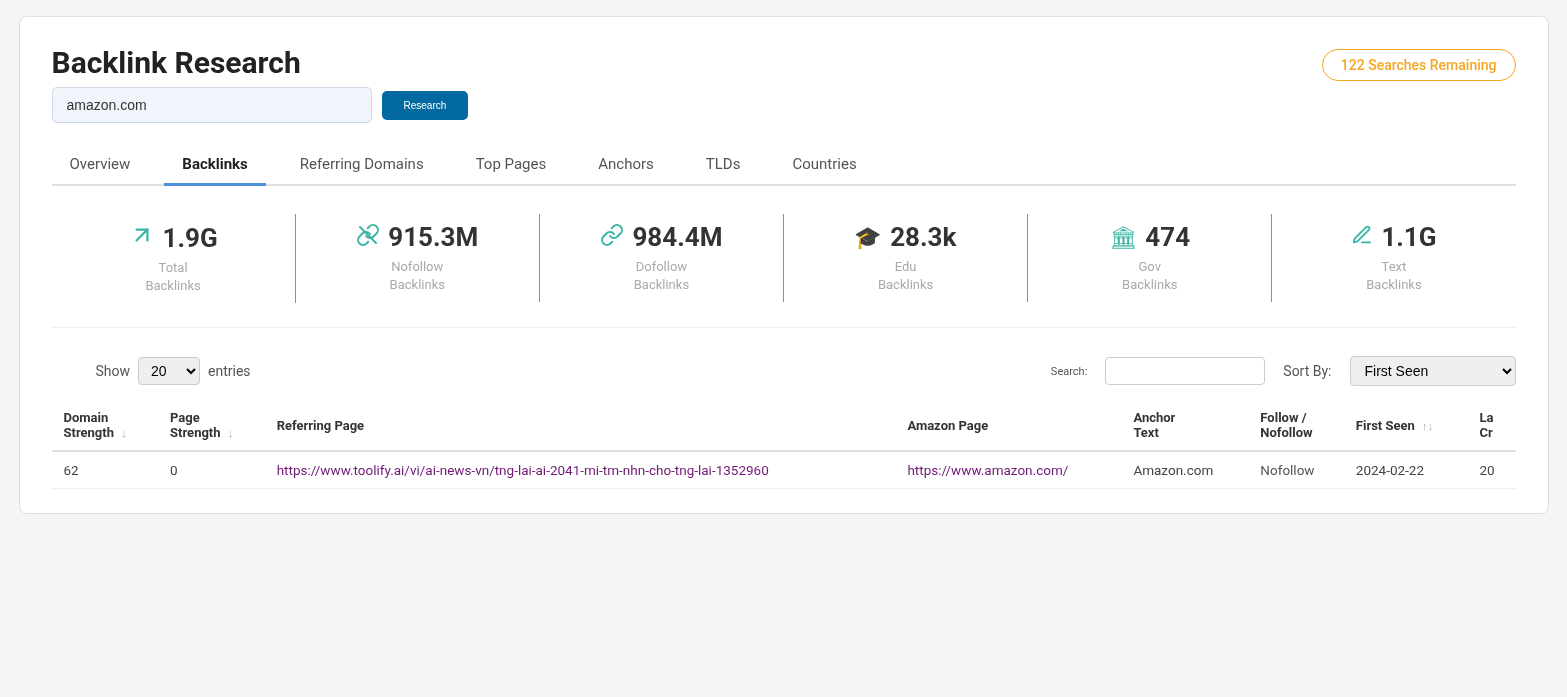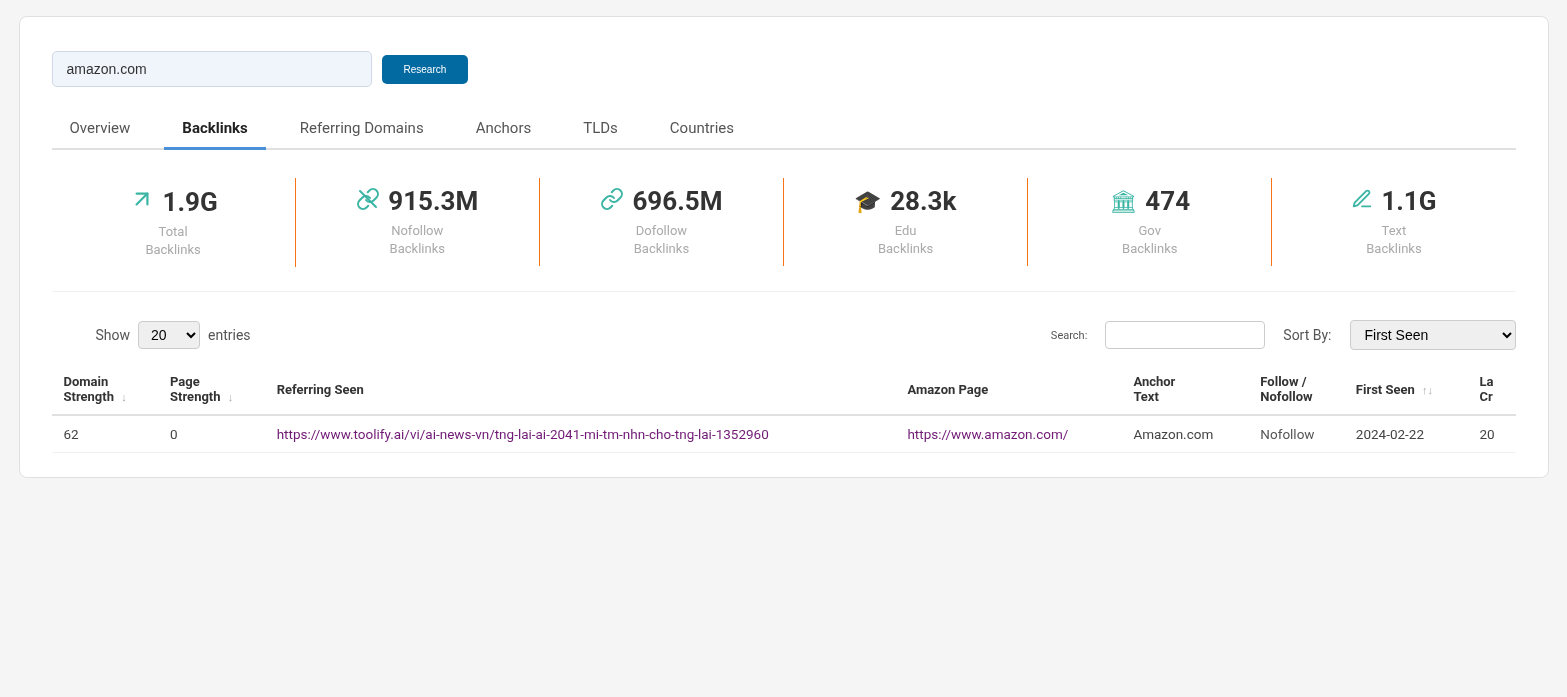--- a/index.html
+++ b/index.html
@@ -220,32 +220,35 @@
     }
     .nofollow-badge {
       color: #555;
     }
   </style>
 </head>
 <body>
 
 <div class="card">
   <div class="header-row">
+    <h1 class="page-title">Backlink Research</h1>
+    <div class="searches-remaining-badge">122 Searches Remaining</div>
   </div>
 
 
   <div class="search-row">
     <input class="url-input" type="text" value="amazon.com" style="">
     <button class="research-btn">Research</button>
   </div>
 
   <div class="tabs">
     <div class="tab">Overview</div>
     <div class="tab active">Backlinks</div>
     <div class="tab">Referring Domains</div>
+    <div class="tab">Top Pages</div>
     <div class="tab">Anchors</div>
     <div class="tab">TLDs</div>
     <div class="tab">Countries</div>
   </div>
 
   <div class="stats-row">
 
     <div class="stat-item">
       <div class="stat-top">
         <span class="stat-icon" style="font-size:20px;">
@@ -274,21 +277,21 @@
     </div>
 
     <div class="stat-item">
       <div class="stat-top">
         <span class="stat-icon">
           <svg width="24" height="24" viewBox="0 0 24 24" fill="none" stroke="#3ab5a4" stroke-width="2" stroke-linecap="round" stroke-linejoin="round">
               <path d="M10 13a5 5 0 0 0 7.54.54l3-3a5 5 0 0 0-7.07-7.07l-1.72 1.71"></path>
               <path d="M14 11a5 5 0 0 0-7.54-.54l-3 3a5 5 0 0 0 7.07 7.07l1.71-1.71"></path>
             </svg>
         </span>
-        <span class="stat-value">696.5M</span>
+        <span class="stat-value">984.4M</span>
       </div>
       <div class="stat-label">Dofollow<br>Backlinks</div>
     </div>
 
     <div class="stat-item">
       <div class="stat-top">
         <span class="stat-icon" style="font-size:22px;">🎓</span>
         <span class="stat-value">28.3k</span>
       </div>
       <div class="stat-label">Edu<br>Backlinks</div>
@@ -338,21 +341,21 @@
         <option>Page Strength</option>
       </select>
     </div>
   </div>
 
   <table>
     <thead>
       <tr>
         <th>Domain<br>Strength <span class="sort-arrow">↓</span></th>
         <th>Page<br>Strength <span class="sort-arrow">↓</span></th>
-        <th>Referring Seen</th>
+        <th>Referring Page</th>
         <th>Amazon Page</th>
         <th>Anchor<br>Text</th>
         <th>Follow /<br>Nofollow</th>
         <th>First Seen <span class="sort-arrow">↑↓</span></th>
         <th>La<br>Cr</th>
       </tr>
     </thead>
     <tbody>
       <tr>
         <td>62</td>

